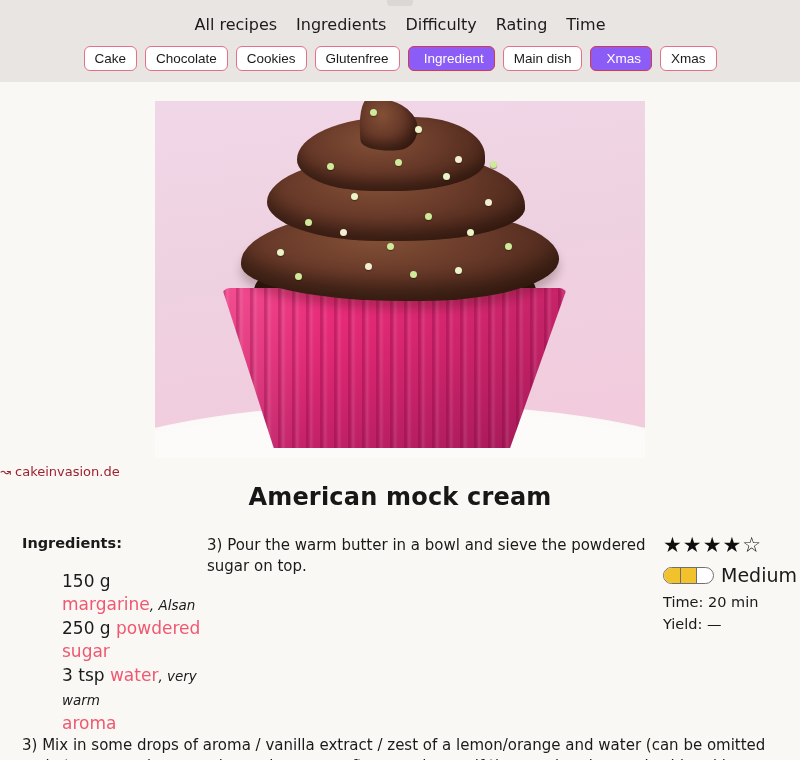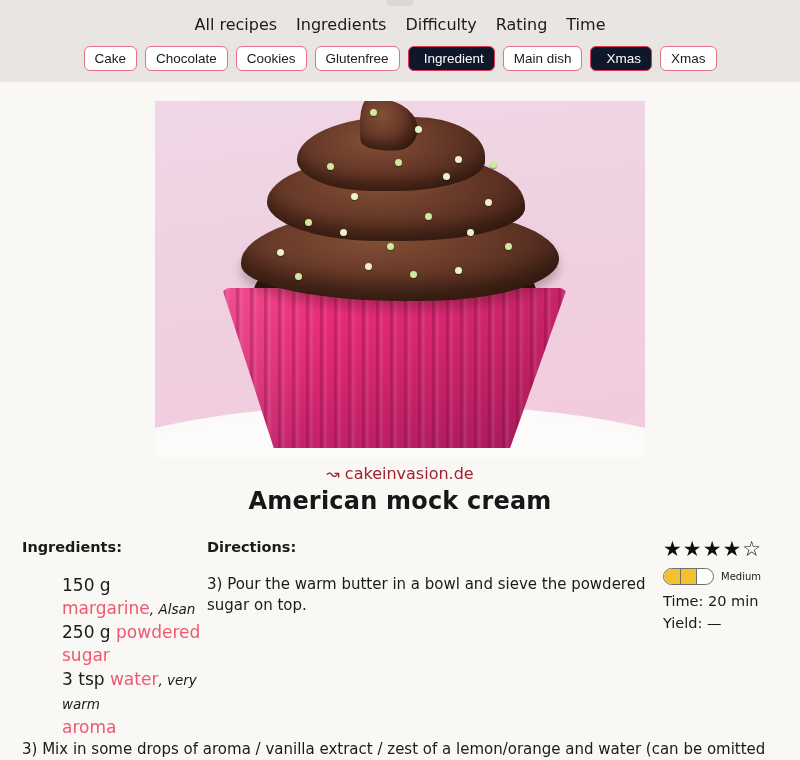--- a/index.html
+++ b/index.html
@@ -11,21 +11,21 @@
   
   .site-header { position:relative; height:82px; background:#e8e5e2; }
   .logo-remnant { position:absolute; top:-7px; left:50%; transform:translateX(-50%);
     width:26px; height:13px; background:#cfccc9; border-radius:4px; opacity:.55; }
   .nav { padding-top:15px; display:flex; justify-content:center; gap:19px;
     font-size:16px; color:#1b1b1b; }
   .nav-item { cursor:pointer; }
   .filters { margin-top:12px; display:flex; justify-content:center; gap:8px; }
   .filter { font-size:13.5px; color:#1b1b1b; background:#fff;
     border:1.5px solid #e5708a; border-radius:6px; padding:4px 10px; cursor:pointer; }
-  .filter.active { background:#0f172a; border-color:#d93750; color:#fff;padding-left:15px; }
+  .filter.active { background:#8b5cf6; border-color:#d93750; color:#fff;padding-left:15px; }
   
   .photo { position:relative; width:490px; height:357px; margin:19px auto 0;
     background:linear-gradient(172deg,#f0d7e7 0%,#eed1e1 45%,#f3cadc 100%); overflow:hidden; }
   .plate { position:absolute; left:-90px; top:303px; width:670px; height:150px;
     border-radius:50%; background:#fcfbfa;
     box-shadow:inset 0 -18px 22px rgba(150,128,124,.28); }
   .plate-shadow { position:absolute; left:118px; top:330px; width:254px; height:22px;
     border-radius:50%; background:radial-gradient(ellipse, rgba(95,55,70,.38), rgba(95,55,70,0) 70%);
     filter:blur(2px); }
   .cake { position:absolute; left:98px; top:138px; width:284px; height:80px;
@@ -49,40 +49,40 @@
     box-shadow:inset 0 -12px 14px rgba(25,10,5,.42); }
   .f3 { left:142px; top:16px; width:188px; height:74px;
     border-radius:58% 42% 55% 45% / 65% 60% 45% 48%;
     box-shadow:inset 0 -10px 12px rgba(25,10,5,.40); }
   .fpeak { left:204px; top:-4px; width:58px; height:54px; transform:rotate(-6deg);
     border-radius:20% 80% 35% 65% / 75% 60% 40% 25%;
     box-shadow:inset -4px -8px 10px rgba(25,10,5,.40); }
   .sprinkle { position:absolute; width:7px; height:7px; border-radius:50%;
     box-shadow:0 1px 1px rgba(30,12,6,.45); }
   
-  .caption { text-align:center; font-size:16px; color:#9e2130; margin-top:6px; }
+  .caption { text-align:left; font-size:13px; color:#9e2130; margin-top:6px; }
   .caption a { color:#9e2130; text-decoration:none; cursor:pointer; }
   .page-title { text-align:center; font-size:24px; font-weight:bold; color:#171717;
     margin:4px 0 24px; letter-spacing:.2px; }
   
   .content-grid { padding:0 22px; display:grid; grid-template-columns:185px 452px 1fr; }
   .col-heading { font-size:14.5px; font-weight:bold; margin-bottom:19px; }
   .ing-list { font-size:17px; line-height:23px;margin-left:40px; }
   .ing-name { color:#ef5870; text-decoration:none; cursor:pointer; }
   .ing-note { font-style:italic; font-size:13.5px; }
   .directions p { font-size:15px; line-height:20.5px; margin-bottom:11px; }
   .meta { padding-left:4px; font-size:14.5px; }
   .stars { font-size:21px; letter-spacing:1px; color:#0e0e0e; line-height:1; }
   .diff-row { display:flex; align-items:center; gap:7px; margin:8px 0 6px; }
   .pill { width:51px; height:17px; border:1.6px solid #6f6f6f; border-radius:9px;
     overflow:hidden; display:flex; background:#fff; flex:none; }
   .diff-cell { flex:1; }
   .diff-cell + .diff-cell { border-left:1.6px solid #6f6f6f; }
   .diff-cell.filled { background:#f2c22d; }
-  .diff-label { font-size:10px; }
+  .diff-label { font-size:19px; }
   .meta-line { line-height:1.5; }
   .wide-text { padding:0 22px; font-size:15px; line-height:20.5px; }
   .wide-text p { margin:0 0 11px; }
 </style>
 </head>
 <body>
 
 <header class="site-header">
   <div class="logo-remnant"></div>
   <nav class="nav">
@@ -155,21 +155,20 @@
       <div>
         <span>3 tsp </span><a class="ing-name">water</a><span class="ing-note">, very warm</span>
       </div>
       <div>
         <a class="ing-name">aroma</a>
       </div>
     </div>
   </div>
 
   <div class="directions">
-    <div class="col-heading">Directions:</div>
     <p>3) Pour the warm butter in a bowl and sieve the powdered sugar on top.</p>
   </div>
 
   <div class="meta">
     <div class="stars">★★★★☆</div>
     <div class="diff-row">
       <div class="pill">
         <span class="diff-cell filled"></span>
         <span class="diff-cell filled"></span>
         <span class="diff-cell"></span>

